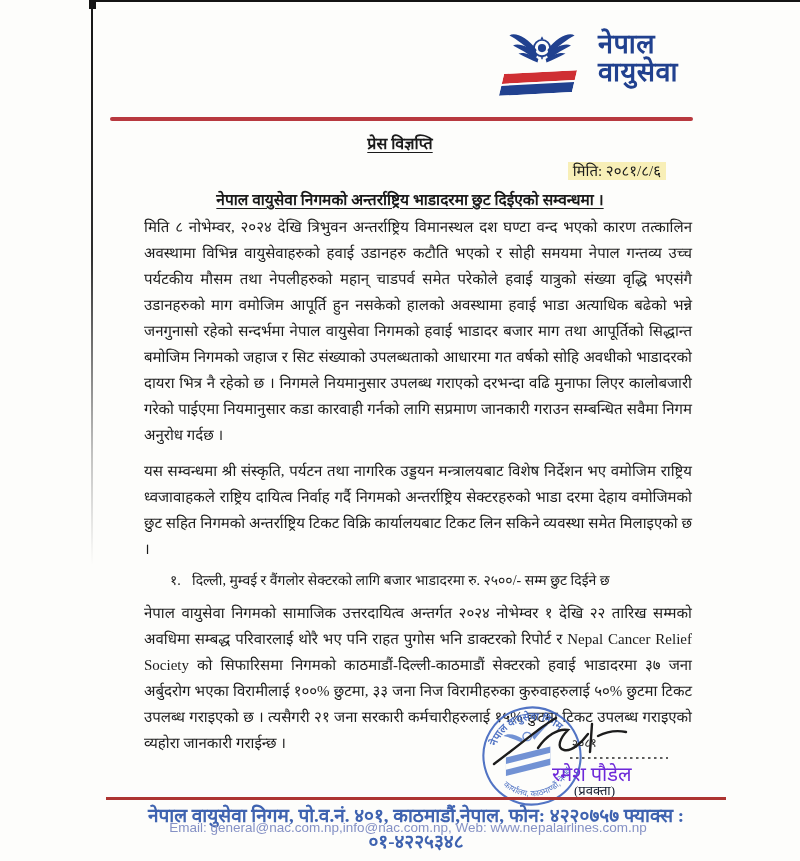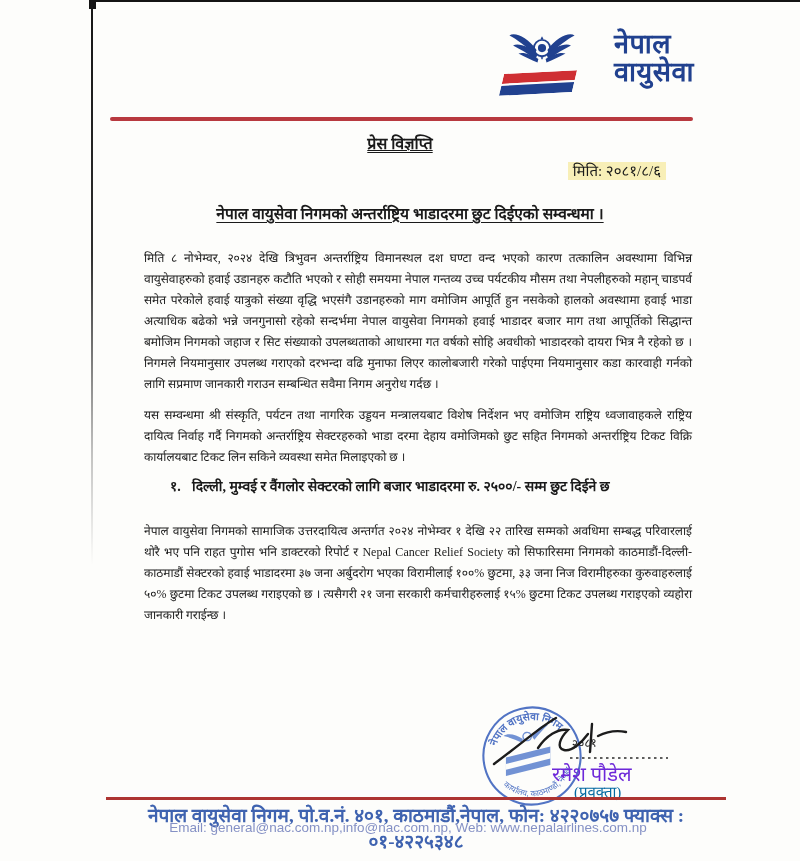--- a/index.html
+++ b/index.html
@@ -18,43 +18,43 @@
 
   
   .letterhead { position:relative; height:117px; }
   .logo-group { position:absolute; left:500px; top:30px; display:flex; align-items:flex-start; }
   .emblem-col { width:84px; }
   .logo-bird  { display:block; margin:0 auto; }
   .flag       { width:72px; height:22px; margin:4px 0 0 2px; transform:skewX(-16deg) rotate(-3deg); overflow:hidden; }
   .flag-red   { height:10px; background:#cf2f33; }
   .flag-gap   { height:2px; background:#fdfdfb; }
   .flag-blue  { height:10px; background:#21418f; }
-  .brand      { margin-left:30px; color:#21418f; font-weight:bold; font-size:27px; line-height:28px; letter-spacing:.5px; }
+  .brand      { margin-left:14px; color:#21418f; font-weight:bold; font-size:27px; line-height:28px; letter-spacing:.5px; }
 
   .rule-top   { margin-left:110px; width:583px; height:4px; background:#b8393f; border-radius:2px; }
 
-  .title-row  { text-align:center; margin-top:11px; font-size:16px; font-weight:bold;text-decoration:underline; }
+  .title-row  { text-align:center; margin-top:11px; font-size:16px; font-weight:bold; }
   .title-row span { text-decoration:underline; text-underline-offset:3px; }
   .date-row   { text-align:right; padding-right:134px; margin-top:6px; font-size:15px; }
   .date-hl    { background:rgba(246,233,160,.75); padding:1px 5px; }
-  .subject    { text-align:center; margin-top:22px; font-size:15.5px; font-weight:bold;
+  .subject    { text-align:center; margin-top:8px; font-size:15.5px; font-weight:bold;
                 text-decoration:underline; text-underline-offset:3px;padding-left:20px; }
 
-  .body-text  { width:548px; margin:24px 0 0 144px; text-align:justify; font-size:12px; line-height:21px; }
+  .body-text  { width:548px; margin:4px 0 0 144px; text-align:justify; font-size:15px; line-height:26px; }
   .body-text + .body-text { margin-top:10px; }
 
-  .discounts  { margin:8px 0 16px 170px; width:520px; list-style:none; font-weight:bold; }
+  .discounts  { margin:8px 0 9px 170px; width:520px; list-style:none; font-weight:normal; }
   .discounts li { padding-left:26px; text-indent:-26px; font-size:14px; line-height:21px; text-align:justify; margin-bottom:6px; }
   .li-num     { display:inline-block; width:22px; text-indent:0; }
 
   
   .stamp      { position:absolute; left:480px; top:704px; transform:rotate(-14deg); opacity:.88; }
   .signature  { position:absolute; left:486px; top:714px; }
   .sig-name   { position:absolute; left:552px; top:760px; font-size:20px; color:#6d28d9; }
-  .sig-role   { position:absolute; left:574px; top:781px; font-size:15px; color:#0369a1; }
+  .sig-role   { position:absolute; left:574px; top:781px; font-size:13px; color:#0f172a; }
 
   
   .footer-rule{ position:absolute; left:106px; top:797px; width:620px; height:3px; background:#ad3431; }
   .footer-l1  { position:absolute; left:100px; top:802px; width:632px; text-align:center;
                 font-size:19px; font-weight:bold; color:#3f63b0; }
   .footer-l2  { position:absolute; left:92px; top:820px; width:632px; text-align:center;
                 font-size:13.5px; color:#8591c5; font-family:"Liberation Sans","DejaVu Sans",sans-serif; }
 </style>
 </head>
 <body>

